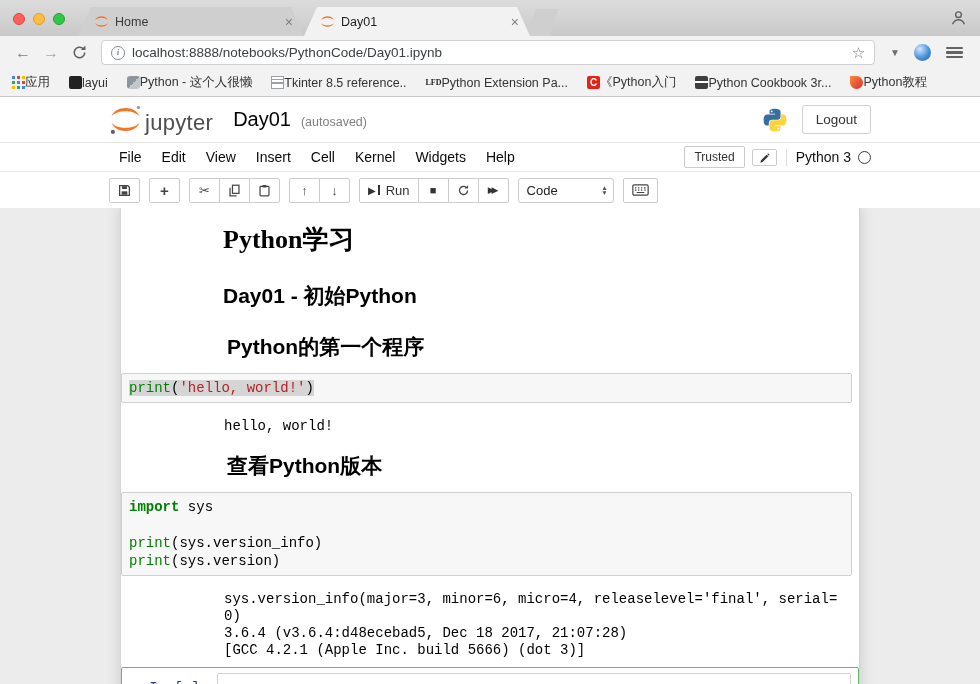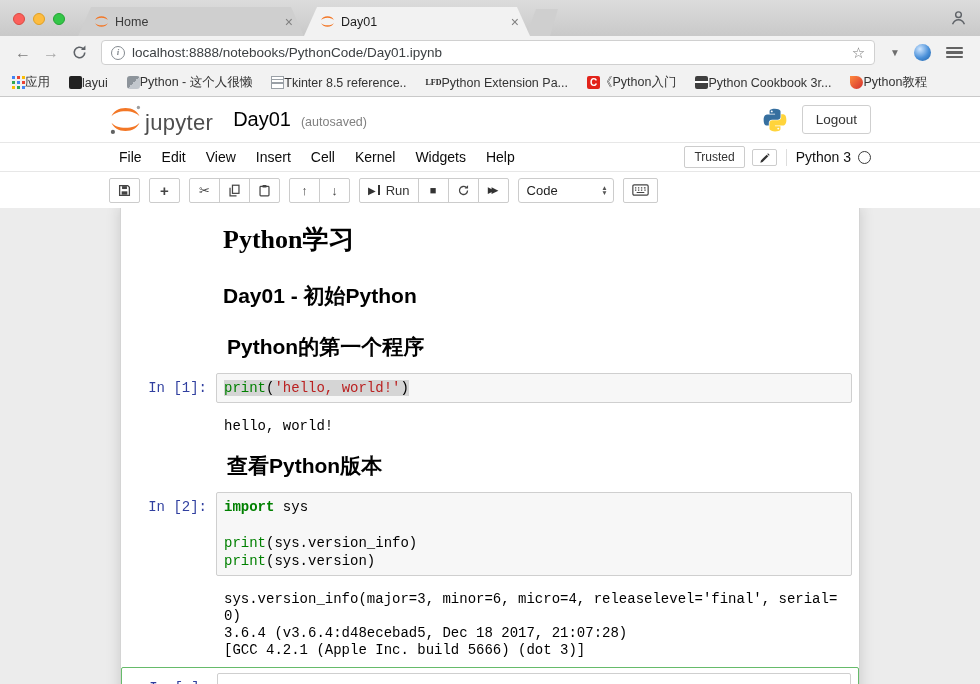--- a/index.html
+++ b/index.html
@@ -391,40 +391,38 @@
 
       <div class="tcell">
         <h2>Day01 - 初始Python</h2>
       </div>
 
       <div class="tcell">
         <h3>Python的第一个程序</h3>
       </div>
 
       <div class="ccell">
-        <div class="prompt">In [1]:</div>
         <div class="ibox sel-text">
           <div class="codearea">
               <div class="code-line"><span class="tok-builtin">print</span><span class="tok-plain">(</span><span class="tok-string">'hello, world!'</span><span class="tok-plain">)</span></div>
             </div>
         </div>
       </div>
       <div class="ocell">
         <div class="prompt"></div>
         <div class="obox">
           <pre>hello, world!</pre>
         </div>
       </div>
 
       <div class="tcell">
         <h3>查看Python版本</h3>
       </div>
 
       <div class="ccell">
-        <div class="prompt">In [2]:</div>
         <div class="ibox">
           <div class="codearea">
               <div class="code-line"><span class="tok-keyword">import</span><span class="tok-plain"> sys</span></div>
               <div class="code-line">&nbsp;</div>
               <div class="code-line"><span class="tok-builtin">print</span><span class="tok-plain">(sys.version_info)</span></div>
               <div class="code-line"><span class="tok-builtin">print</span><span class="tok-plain">(sys.version)</span></div>
             </div>
         </div>
       </div>
       <div class="ocell">

